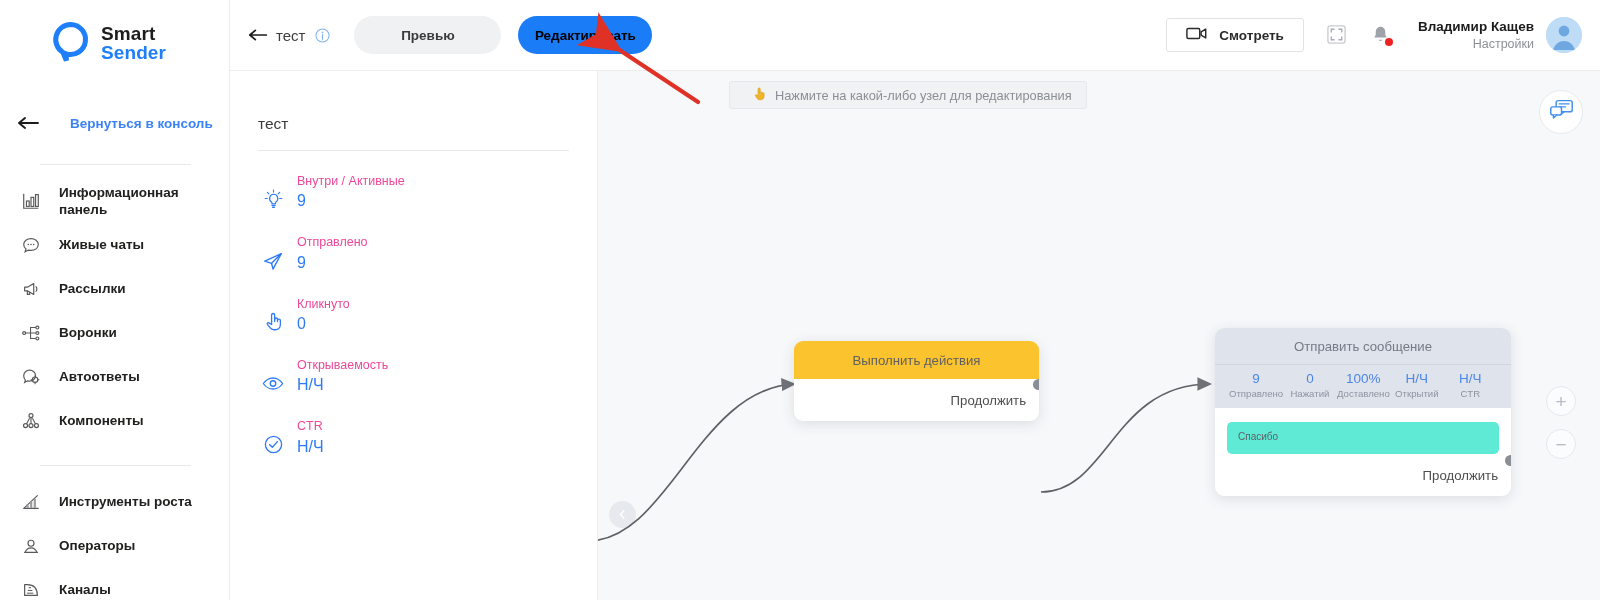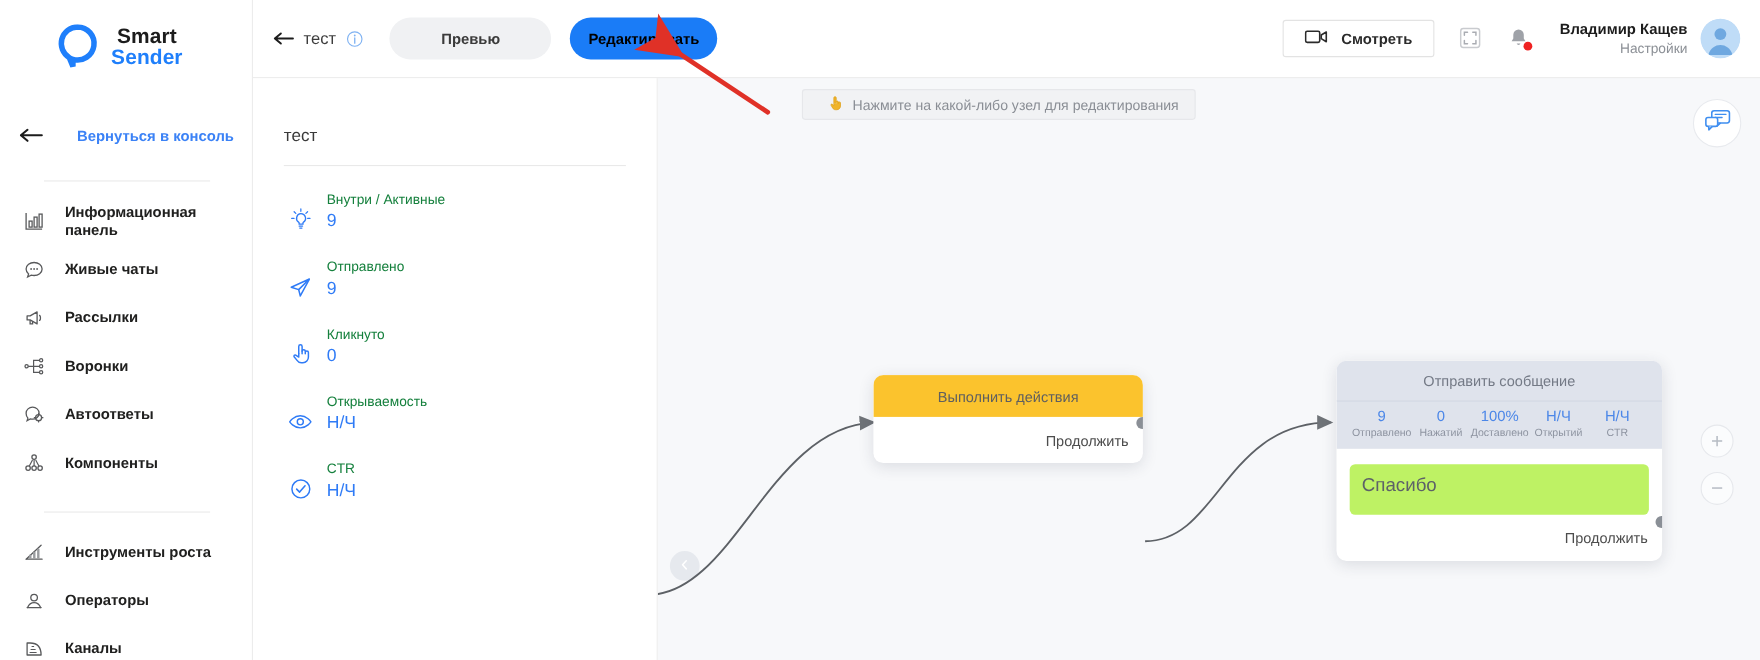--- a/index.html
+++ b/index.html
@@ -19,21 +19,21 @@
     border-right: 1px solid #ececec;
     flex: 0 0 230px;
     position: relative;
     overflow: hidden;
   }
   .logo-wrap {
     display: flex; align-items: center; gap: 9px;
     padding: 22px 0 0 52px;
   }
   .logo-mark { width: 40px; height: 42px; flex: 0 0 40px; }
-  .logo-text { line-height: 1.02; text-align: center; }
+  .logo-text { line-height: 1.02; }
   .logo-smart { font-size: 19px; font-weight: bold; color: #1c1c1c; letter-spacing: .1px; }
   .logo-sender { font-size: 19px; font-weight: bold; color: #1f7ffb; letter-spacing: .1px; }
 
   .back-row {
     display: flex; align-items: center; gap: 17px;
     padding: 0 0 0 18px;
     height: 38px; margin-top: 40px; cursor: pointer;
   }
   .back-arrow { width: 22px; height: 16px; flex: 0 0 22px; display:flex; align-items:center; justify-content:center;}
   .back-label { font-size: 13.5px; font-weight: bold; color: #3b82f6; padding-left: 13px; }
@@ -105,21 +105,21 @@
     padding: 44px 0 0 0; position: relative;
   }
   .stats-title { font-size: 15.5px; color: #3a3a3a; padding: 0 0 0 28px; }
   .stats-hr { height: 1px; background: #e9e9e9; margin: 17px 28px 0 28px; }
   .stat {
     display: flex; align-items: flex-end; gap: 13px;
     padding: 0 0 0 32px; margin-top: 22px;
   }
   .stat-ico { width: 22px; height: 26px; flex: 0 0 22px; display: flex; align-items: center; justify-content: center; color: #2f7bf6; }
   .stat-txt { line-height: 1.38; }
-  .stat-label { font-size: 12.5px; color: #15803d; }
+  .stat-label { font-size: 12.5px; color: #ec4899; }
   .stat-value { font-size: 16px; color: #2f7bf6; }
 
   
   .canvas { flex: 1; position: relative; background: #f7f8fa; overflow: hidden; }
   .hint {
     position: absolute; left: 131px; top: 10px;
     background: #f1f2f4; border: 1px solid #e6e7ea; border-radius: 3px;
     height: 28px; display: flex; align-items: center; gap: 8px;
     padding: 0 14px 0 24px;
     font-size: 12.8px; color: #8a8e95;
@@ -176,22 +176,22 @@
     font-size: 13.2px; color: #747a86;
   }
   .msg-stats {
     background: #dfe3ec; display: flex; justify-content: center; gap: 0;
     padding: 5px 14px 8px 14px; border-top: 1px solid #cfd5e1;
   }
   .msg-stat { flex: 1; text-align: center; line-height: 1.3; }
   .msg-stat .v { font-size: 13.5px; color: #4c87e8; }
   .msg-stat .l { font-size: 9.6px; color: #8d93a0; }
   .msg-bubble {
-    margin: 14px 12px 0 12px; background: #bef264; border-radius: 5px;
-    height: 46px; padding: 9px 11px; font-size: 17px; color: #5d6168;
+    margin: 14px 12px 0 12px; background: #5eead4; border-radius: 5px;
+    height: 32px; padding: 9px 11px; font-size: 10px; color: #5d6168;
   }
 
   .arrow-overlay { position: absolute; inset: 0; pointer-events: none; z-index: 20; }
 </style>
 </head>
 <body>
 
 <div id="app">
 
   <aside class="sidebar">

